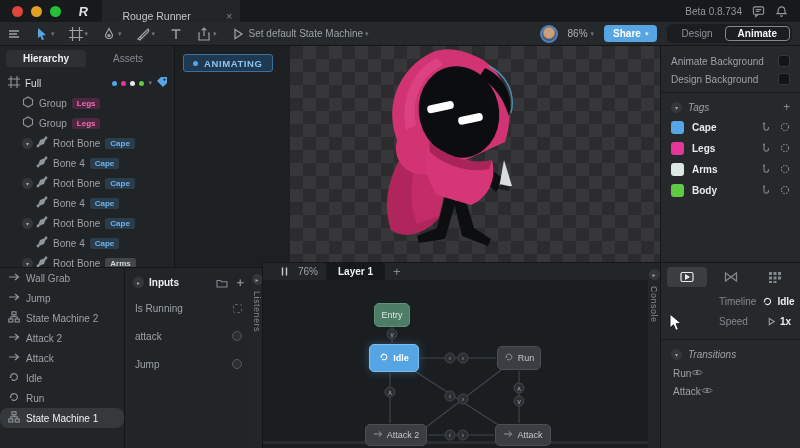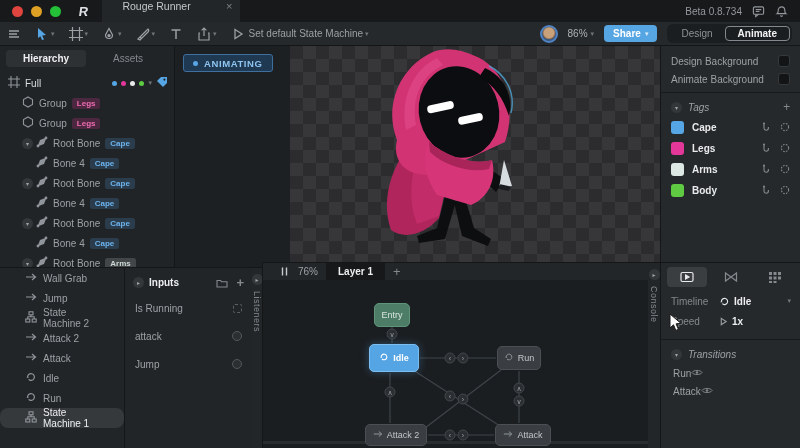--- a/index.html
+++ b/index.html
@@ -5,21 +5,21 @@
   * { margin:0; padding:0; box-sizing:border-box; }
   html,body { width:800px; height:448px; overflow:hidden; background:#101213;
               font-family:"Liberation Sans","DejaVu Sans",sans-serif; }
   #app { position:relative; width:800px; height:448px; background:#1d2023; color:#c9ccce; font-size:10px; }
 
   
   .titlebar { position:absolute; left:0; top:0; width:800px; height:22px; background:#17191b; display:flex; align-items:center; }
   .lights { display:flex; gap:8px; padding:0 10px 0 12px; }
   .light { width:11px; height:11px; border-radius:50%; }
   .rive-logo { color:#dfe2e4; font-weight:bold; font-size:13px; transform:skewX(-8deg); padding:0 14px 0 8px; }
-  .doc-tab { height:22px; width:138px; background:#232628; display:flex; align-items:flex-start; padding:0 8px 0 20px; color:#c4c7c9; font-size:10.5px; }
+  .doc-tab { height:22px; width:138px; background:#232628; display:flex; align-items:flex-end; padding:0 8px 0 20px; color:#c4c7c9; font-size:10.5px; }
   .doc-tab .close { margin-left:auto; color:#7d8286; font-size:11px; cursor:default; }
   .titlebar-right { margin-left:auto; display:flex; align-items:center; gap:10px; padding-right:12px; color:#94989c; }
   .tb-icon { width:13px; height:13px; stroke:#94989c; fill:none; stroke-width:1.2; }
 
   
   .toolbar { position:absolute; left:0; top:22px; width:800px; height:24px; background:#26292b; display:flex; align-items:center; border-bottom:1px solid #131516; }
   .tool { display:flex; align-items:center; gap:2px; padding:0 7px; height:24px; color:#9aa0a4; }
   .tool svg { width:14px; height:14px; }
   .caret { font-size:7px; color:#6f757a; }
   .sm-label { color:#9aa0a4; font-size:10px; padding-left:2px; }
@@ -40,21 +40,21 @@
   .left-tab.active { background:#2e3134; color:#eceeef; font-weight:bold; }
   .tree { padding-top:4px; }
   .tree-row { height:20px; display:flex; align-items:center; gap:5px; color:#9ca1a5; padding-right:6px; }
   .tree-row .caret-dot { width:11px; height:11px; border-radius:50%; background:#33373a; color:#9ca1a5; font-size:6px; display:flex; align-items:center; justify-content:center; margin-right:-2px; }
   .tree-row svg { width:12px; height:12px; flex:none; }
   .badge { font-size:8px; font-weight:bold; border-radius:2.5px; padding:1px 5px; }
   .dots { display:flex; gap:4px; margin-left:auto; align-items:center; }
   .dot { width:5px; height:5px; border-radius:50%; }
 
   .anims-panel { left:0; top:267px; width:125px; height:181px; background:#222528; border-right:1px solid #141617; border-top:1px solid #141617; }
-  .anim-row { height:20px; display:flex; align-items:center; gap:6px; padding:0 25px; color:#9ca1a5; }
+  .anim-row { height:20px; display:flex; align-items:center; gap:6px; padding:0 8px; color:#9ca1a5; }
   .anim-row.selected { background:#36393c; color:#eef0f1; font-weight:normal;border-radius:8px; }
   .anim-row svg { width:12px; height:12px; flex:none; }
 
   .inputs-panel { left:125px; top:267px; width:127px; height:181px; background:#222528; border-top:1px solid #141617; }
   .inputs-head { display:flex; align-items:center; gap:5px; padding:7px 8px 4px; color:#eceeef; font-weight:bold; }
   .inputs-head .hicons { margin-left:auto; display:flex; gap:8px; color:#84898d; align-items:center; }
   .input-row { height:28px; display:flex; align-items:center; padding:0 10px; color:#9ca1a5; }
   .input-ctl { margin-left:auto; }
   .ctl-bool { width:9px; height:9px; border:1px dashed #5a5f63; border-radius:2px; }
   .ctl-trigger { width:10px; height:10px; border:1px solid #53585c; border-radius:50%; background:#2c2f32; }
@@ -98,21 +98,21 @@
   .tag-row { height:21px; display:flex; align-items:center; gap:8px; padding:0 10px; }
   .tag-row .swatch { width:13px; height:13px; border-radius:3px; }
   .tag-row .tname { color:#e8eaec; font-weight:bold; }
   .tag-row .ticons { margin-left:auto; display:flex; gap:9px; align-items:center; }
   .tag-row svg { width:10px; height:10px; }
   .rtabs { display:flex; align-items:center; padding:4px 6px; gap:4px; }
   .rtab { flex:1; height:20px; display:flex; align-items:center; justify-content:center; border-radius:4px; }
   .rtab.active { background:#3b3e41; }
   .rtab svg { width:14px; height:12px; }
   .kv-row { height:20px; display:flex; align-items:center; gap:6px; padding:0 10px; }
-  .kv-label { color:#84898d; width:42px; }
+  .kv-label { color:#84898d; width:42px;margin-left:48px; }
   .kv-val { color:#eceeef; font-weight:bold; display:flex; align-items:center; gap:4px; }
   .kv-row .end-caret { margin-left:auto; color:#6f757a; font-size:7px; }
   .trans-row { height:18px; display:flex; align-items:center; padding:0 12px; color:#9ca1a5; }
   .trans-row svg { margin-left:auto; width:12px; height:9px; }
 
   .cursor { position:absolute; z-index:50; }
 </style>
 </head>
 <body>
 
@@ -502,25 +502,25 @@
   </div>
 
   <div class="vstrip" style="left:648px; top:262px; width:12px; height:186px;">
     <span class="caret-dot">▸</span>
     <span class="vlabel">Console</span>
   </div>
 
   <div class="panel right-panel">
     <div style="padding-top:6px;">
       <div class="rrow">
+        <span>Animate Background</span>
+        <span class="swatch-sm"></span>
+      </div>
+      <div class="rrow">
         <span>Design Background</span>
-        <span class="swatch-sm"></span>
-      </div>
-      <div class="rrow">
-        <span>Animate Background</span>
         <span class="swatch-sm"></span>
       </div>
     </div>
     <div class="rdivider"></div>
     <div class="rsection-head">
       <span class="caret-dot">▾</span>
       <span>Tags</span>
       <span class="plus">+</span>
     </div>
     <div id="tag-list">

